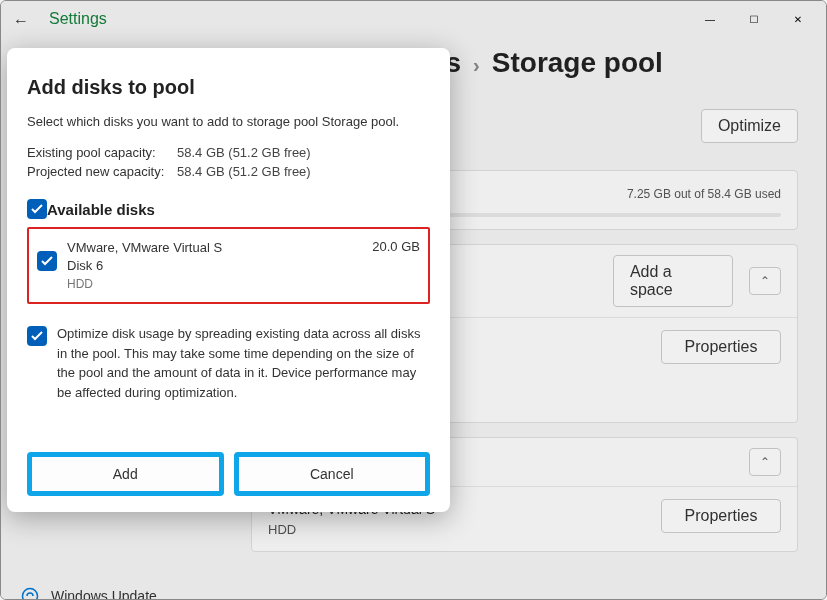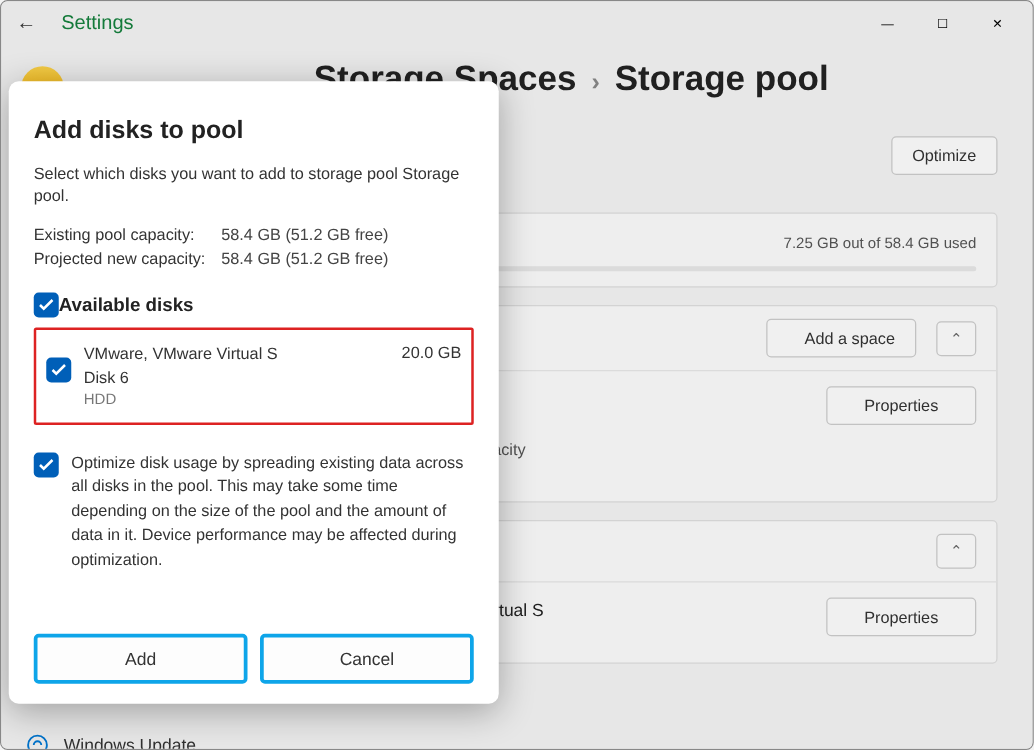--- a/index.html
+++ b/index.html
@@ -15,57 +15,57 @@
     .sidebar { width: 250px; padding: 10px 0 0 16px; }
     .avatar-circle { width:34px; height:34px; border-radius:50%; background: linear-gradient(#ffd54a, #ffb300); margin-top:6px;}
     .main { flex:1; padding: 10px 28px 0 0; }
     .breadcrumb { font-size:28px; font-weight:600; display:flex; gap:12px; align-items:baseline; color:#222; }
     .bc-sep { color:#888; font-size:20px; }
     .pool-header { display:flex; align-items:flex-start; margin-top:30px; }
     .pool-meta { flex:1; }
     .pool-title { font-weight:600; font-size:15px; color:#222;}
     .pool-status { font-size:13px; color:#555; }
     .rename-link { color:#1a4fc9; font-size:13px; }
-    .btn { border:1px solid #ccc; background:#fdfdfd; border-radius:4px; padding:7px 16px; font-size:13px; cursor:pointer; color:#333;}
+    .btn { border:1px solid #ccc; background:#fdfdfd; border-radius:4px; padding:7px 16px; font-size:16px; cursor:pointer; color:#333;}
     .panel { border:1px solid #dedede; border-radius:4px; background:#fafafa; margin-top:14px; padding: 12px 16px; }
     .panel.cap { display:flex; flex-direction:column; gap:8px; }
     .panel-row { display:flex; align-items:flex-end; justify-content:space-between; }
     .prog { height:4px; background:#e6e6e6; border-radius:2px; width:100%; margin-top:4px;}
     .prog-fill { height:100%; width:13%; background:#7a7a7a; border-radius:2px;}
     .panel.section { padding:0; }
     .section-head { display:flex; align-items:center; justify-content:space-between; padding:10px 16px; border-bottom:1px solid #e6e6e6;}
-    .section-head .btn { margin-left:auto; margin-right:16px; width:120px; text-align:right;}
+    .section-head .btn { margin-left:auto; margin-right:16px; width:120px; text-align:left;}
     .chev { font-size:12px; color:#666; padding:6px 10px; border:1px solid #ccc; border-radius:4px; background:#fdfdfd;}
     .section-body { padding:12px 16px; display:flex; justify-content:space-between; align-items:flex-start;}
     .body-text { font-size:13px; color:#555; line-height:1.5;}
     .body-text .t1 { color:#222; font-size:14px;}
     .sidebar-item { display:flex; align-items:center; gap:12px; padding:10px 4px; font-size:14px; color:#333;}
     .sidebar-icon { width:18px; height:18px; display:flex; align-items:center; justify-content:center;}
     .wu-icon svg { width:18px; height:18px; }
 
     
     .overlay { position:absolute; top:0; left:0; right:0; bottom:0; }
-    .dialog { position:absolute; top:64px; left:6px; width:392px; background:#fff; border-radius:8px; box-shadow: 0 6px 28px rgba(0,0,0,.3); padding: 28px 20px 16px 20px; }
+    .dialog { position:absolute; top:47px; left:6px; width:443px; background:#fff; border-radius:8px; box-shadow: 0 6px 28px rgba(0,0,0,.3); padding: 28px 20px 16px 20px; }
     .dlg-title { font-size:20px; font-weight:600; color:#222; margin-bottom:14px;}
     .dlg-desc { font-size:13px; color:#333; line-height:1.4; margin-bottom:14px;}
     .dlg-row { display:flex; font-size:13px; color:#333; margin-bottom:4px;}
     .dlg-row .k { width:150px; }
     .dlg-row .v { color:#444; }
     .dlg-section { display:flex; align-items:center; margin-top:20px; margin-bottom:8px;}
     .cb { width:20px; height:20px; border-radius:4px; background:#005fb8; display:flex; align-items:center; justify-content:center; flex-shrink:0;}
     .cb svg { width:12px; height:10px; }
     .sect-label { font-size:15px; font-weight:600; color:#222;}
     .disk-box { border:2px solid #d22; border-radius:2px; padding:10px 8px; margin-top:6px; display:flex; gap:10px; align-items:flex-start;}
     .disk-info { flex:1; font-size:13px; color:#333; line-height:1.4;}
     .disk-info .sub { color:#777; font-size:12px;}
     .disk-size { font-size:13px; color:#333; }
     .opt-row { display:flex; gap:10px; margin-top:20px; align-items:flex-start; }
     .opt-text { font-size:13px; color:#333; line-height:1.5;}
     .dlg-buttons { display:flex; gap:10px; margin-top:50px;}
-    .dlg-btn { flex:1; border:3px solid #0ea5e9; background:#fdfdfd; border-radius:4px; padding:9px 0; font-size:14px; color:#333; text-align:center; cursor:pointer;}
+    .dlg-btn { flex:1; border:5px solid #0ea5e9; background:#fdfdfd; border-radius:4px; padding:9px 0; font-size:14px; color:#333; text-align:center; cursor:pointer;}
   </style>
 </head>
 <body>
 
 <div class="dim">
   <div class="titlebar">
     <div class="titlebar-left">
       <span class="back-arrow">←</span>
       <span class="titlebar-label">Settings</span>
     </div>

